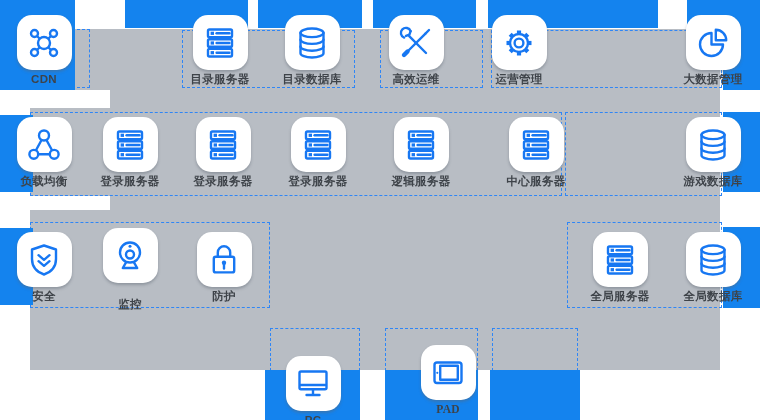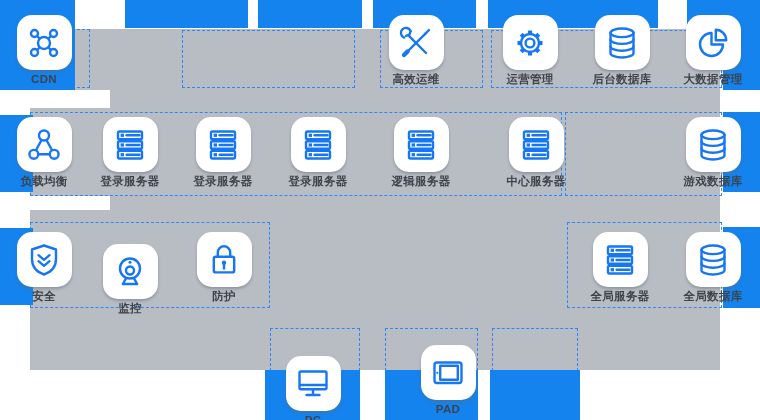--- a/index.html
+++ b/index.html
@@ -61,69 +61,87 @@
             <circle class="w" cx="20" cy="20" r="6" fill="#ffffff"></circle>
             <circle class="w" cx="10.5" cy="10.5" r="3.5" fill="#ffffff"></circle>
             <circle class="w" cx="29.5" cy="10.5" r="3.5" fill="#ffffff"></circle>
             <circle class="w" cx="10.5" cy="29.5" r="3.5" fill="#ffffff"></circle>
             <circle class="w" cx="29.5" cy="29.5" r="3.5" fill="#ffffff"></circle>
           </g>
         </svg>
       </div>
       <div class="node-label" style="color: rgb(62, 67, 73);">CDN</div>
     </div>
+    <div class="abs node" style="left: 165px; top: 15px;">
+      <div class="tile">
+        <svg viewBox="0 0 40 40" width="40" height="40">
+          <g fill="none" stroke="#1777f2" stroke-width="2.4" stroke-linecap="round" stroke-linejoin="round">
+            <rect x="8" y="6.5" width="24" height="7.6" rx="1.4"></rect>
+            <rect class="f" x="10.6" y="8.7" width="3.4" height="3.2" fill="#1777f2" stroke="none"></rect>
+            <line x1="16.6" y1="10.3" x2="29.4" y2="10.3"></line>
+            <rect x="8" y="16.2" width="24" height="7.6" rx="1.4"></rect>
+            <rect class="f" x="10.6" y="18.4" width="3.4" height="3.2" fill="#1777f2" stroke="none"></rect>
+            <line x1="16.6" y1="20" x2="29.4" y2="20"></line>
+            <rect x="8" y="25.9" width="24" height="7.6" rx="1.4"></rect>
+            <rect class="f" x="10.6" y="28.1" width="3.4" height="3.2" fill="#1777f2" stroke="none"></rect>
+            <line x1="16.6" y1="29.7" x2="29.4" y2="29.7"></line>
+          </g>
+        </svg>
+      </div>
+      <div class="node-label" style="color: rgb(62, 67, 73);">目录服务器</div>
+    </div>
+    <div class="abs node" style="left: 257px; top: 15px;">
+      <div class="tile">
+        <svg viewBox="0 0 40 40" width="40" height="40">
+          <g fill="none" stroke="#1777f2" stroke-width="2.4" stroke-linecap="round" stroke-linejoin="round">
+            <ellipse cx="20" cy="9.8" rx="11.5" ry="4.3"></ellipse>
+            <path d="M8.5 9.8 V30.2 a11.5 4.3 0 0 0 23 0 V9.8"></path>
+            <path d="M8.5 16.6 a11.5 4.3 0 0 0 23 0"></path>
+            <path d="M8.5 23.4 a11.5 4.3 0 0 0 23 0"></path>
+          </g>
+        </svg>
+      </div>
+      <div class="node-label" style="color: rgb(62, 67, 73);">目录数据库</div>
+    </div>
     <div class="abs node" style="left: 361px; top: 15px;">
       <div class="tile">
         <svg viewBox="0 0 40 40" width="40" height="40">
           <g fill="none" stroke="#1777f2" stroke-width="2.4" stroke-linecap="round" stroke-linejoin="round">
             <path d="M8.2 14.6 A5 5 0 1 1 14.6 8.2"></path>
             <path d="M14.6 8.2 l-1.2 3.4 -3.4 1.2"></path>
             <line x1="13.2" y1="13.2" x2="30" y2="30"></line>
             <line x1="29.2" y1="10.8" x2="33" y2="7"></line>
             <line x1="29.2" y1="10.8" x2="11.5" y2="28.5"></line>
             <line x1="11.5" y1="28.5" x2="8" y2="32" style="stroke-width:4.4"></line>
           </g>
         </svg>
       </div>
       <div class="node-label" style="color: rgb(62, 67, 73);">高效运维</div>
     </div>
-    <div class="abs node" style="left: 475px; top: 15px;">
+    <div class="abs node" style="left: 464px; top: 15px;">
       <div class="tile">
         <svg viewBox="0 0 40 40" width="40" height="40">
           <g fill="none" stroke="#1777f2" stroke-width="2.4" stroke-linecap="round" stroke-linejoin="round">
             <circle cx="20" cy="20" r="9"></circle>
             <circle cx="20" cy="20" r="4.4"></circle>
             <g style="stroke-width:4.2;stroke-linecap:butt">
               <line x1="28.5" y1="20" x2="32.5" y2="20"></line>
               <line x1="26" y1="26" x2="28.8" y2="28.8"></line>
               <line x1="20" y1="28.5" x2="20" y2="32.5"></line>
               <line x1="14" y1="26" x2="11.2" y2="28.8"></line>
               <line x1="11.5" y1="20" x2="7.5" y2="20"></line>
               <line x1="14" y1="14" x2="11.2" y2="11.2"></line>
               <line x1="20" y1="11.5" x2="20" y2="7.5"></line>
               <line x1="26" y1="14" x2="28.8" y2="11.2"></line>
             </g>
           </g>
         </svg>
       </div>
       <div class="node-label" style="color: rgb(62, 67, 73);">运营管理</div>
     </div>
-    <div class="abs node" style="left: 567px; top: 15px;">
-      <div class="tile">
-        <svg viewBox="0 0 40 40" width="40" height="40">
-          <g fill="none" stroke="#1777f2" stroke-width="2.4" stroke-linecap="round" stroke-linejoin="round">
-            <ellipse cx="20" cy="9.8" rx="11.5" ry="4.3"></ellipse>
-            <path d="M8.5 9.8 V30.2 a11.5 4.3 0 0 0 23 0 V9.8"></path>
-            <path d="M8.5 16.6 a11.5 4.3 0 0 0 23 0"></path>
-            <path d="M8.5 23.4 a11.5 4.3 0 0 0 23 0"></path>
-          </g>
-        </svg>
-      </div>
-      <div class="node-label" style="color: rgb(62, 67, 73);">后台数据库</div>
-    </div>
     <div class="abs node" style="left: 658px; top: 15px;">
       <div class="tile">
         <svg viewBox="0 0 40 40" width="40" height="40">
           <g fill="none" stroke="#1777f2" stroke-width="2.4" stroke-linecap="round" stroke-linejoin="round">
             <path d="M18.5 10 A11.5 11.5 0 1 0 30 21.5 L18.5 21.5 Z"></path>
             <path d="M22.8 17.2 V6.8 A10.4 10.4 0 0 1 33.2 17.2 Z"></path>
           </g>
         </svg>
       </div>
       <div class="node-label" style="color: rgb(62, 67, 73);">大数据管理</div>
@@ -251,21 +269,21 @@
         <svg viewBox="0 0 40 40" width="40" height="40">
           <g fill="none" stroke="#1777f2" stroke-width="2.4" stroke-linecap="round" stroke-linejoin="round">
             <path d="M20 5.5 L32 9.5 V19 C32 26.6 27.3 31.9 20 34.5 C12.7 31.9 8 26.6 8 19 V9.5 Z"></path>
             <path d="M14.5 15.2 L20 19.8 L25.5 15.2"></path>
             <path d="M14.5 21.2 L20 25.8 L25.5 21.2"></path>
           </g>
         </svg>
       </div>
       <div class="node-label" style="color: rgb(62, 67, 73);">安全</div>
     </div>
-    <div class="abs node" style="left: 75px; top: 244px;">
+    <div class="abs node" style="left: 75px; top: 228px; gap: 12px;">
       <div class="tile">
         <svg viewBox="0 0 40 40" width="40" height="40">
           <g fill="none" stroke="#1777f2" stroke-width="2.4" stroke-linecap="round" stroke-linejoin="round">
             <circle cx="20" cy="16.5" r="10"></circle>
             <circle cx="20" cy="18.5" r="4"></circle>
             <circle class="f" cx="20" cy="10.3" r="1.5" fill="#1777f2" stroke="none"></circle>
             <path d="M16.2 26.2 L12.8 32 H27.2 L23.8 26.2"></path>
           </g>
         </svg>
       </div>
@@ -321,21 +339,21 @@
           <g fill="none" stroke="#1777f2" stroke-width="2.4" stroke-linecap="round" stroke-linejoin="round">
             <rect x="6.5" y="7.5" width="27" height="17.8" rx="1.5"></rect>
             <line x1="7.5" y1="21" x2="32.5" y2="21"></line>
             <line x1="20" y1="25.3" x2="20" y2="30"></line>
             <line x1="13.5" y1="31" x2="26.5" y2="31"></line>
           </g>
         </svg>
       </div>
       <div class="node-label" style="color: rgb(62, 67, 73);">PC</div>
     </div>
-    <div class="abs node" style="left: 393px; top: 345px;">
+    <div class="abs node" style="left: 393px; top: 345px; font-family: Liberation Serif, serif;">
       <div class="tile">
         <svg viewBox="0 0 40 40" width="40" height="40">
           <g fill="none" stroke="#1777f2" stroke-width="2.4" stroke-linecap="round" stroke-linejoin="round">
             <rect x="6.5" y="9.5" width="27" height="20.5" rx="2.5"></rect>
             <rect x="12.2" y="12.8" width="17.6" height="13.9"></rect>
             <circle class="f" cx="9.3" cy="19.8" r="1.1" fill="#1777f2" stroke="none"></circle>
           </g>
         </svg>
       </div>
       <div class="node-label" style="color: rgb(62, 67, 73);">PAD</div>

